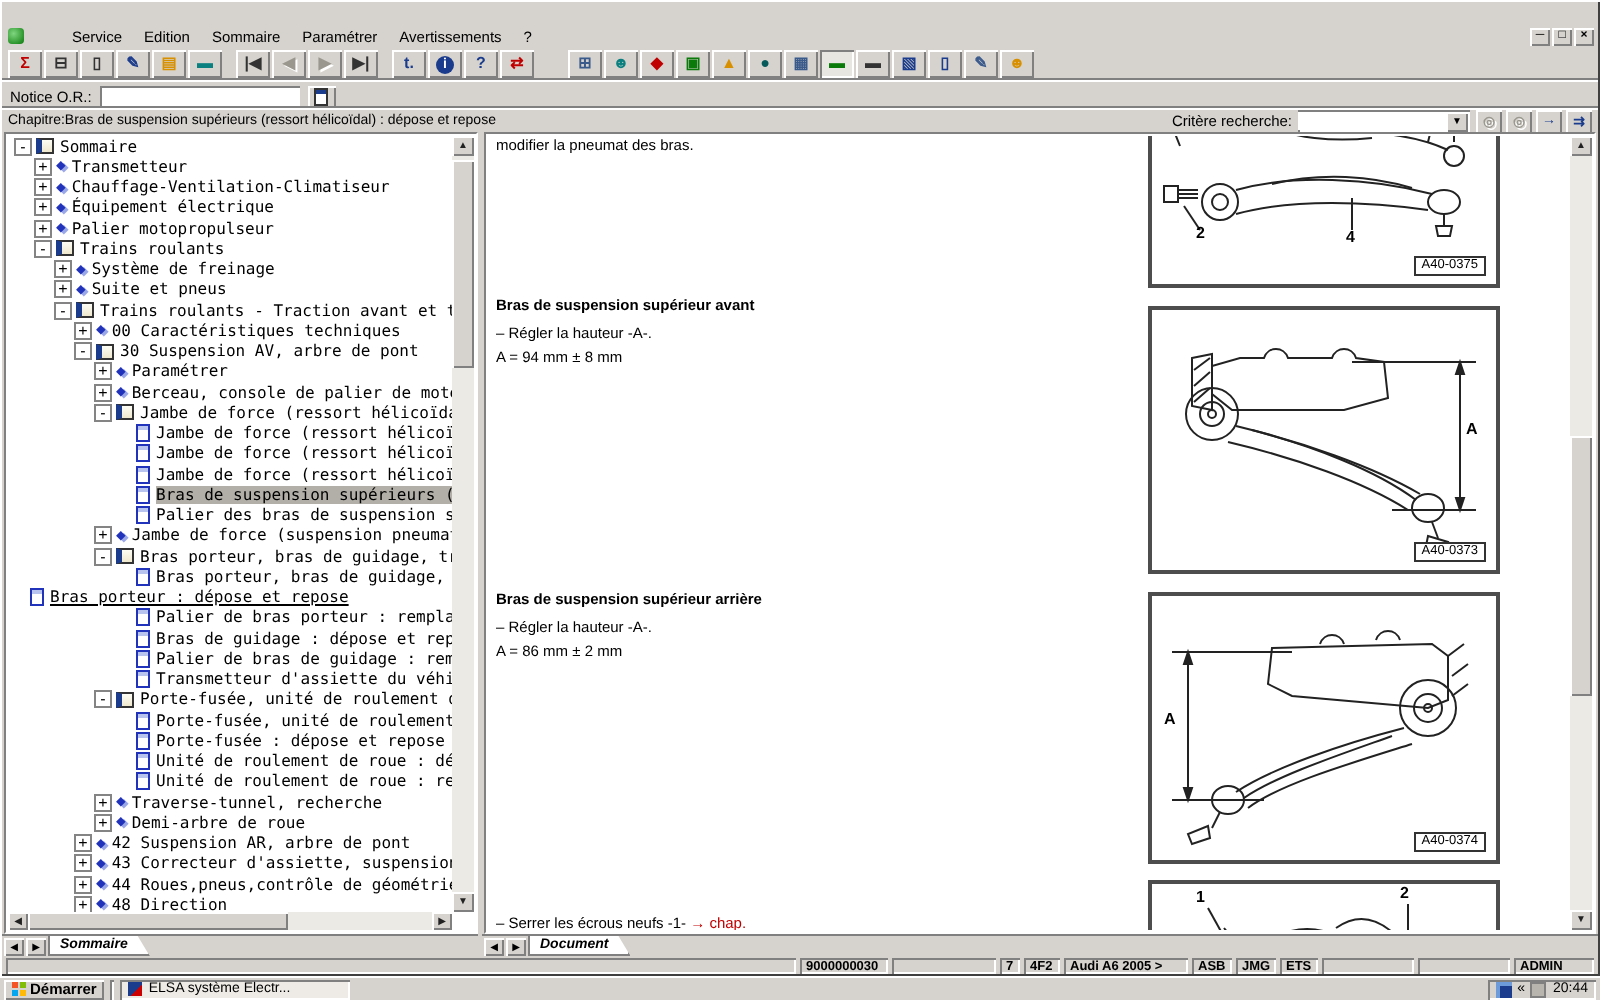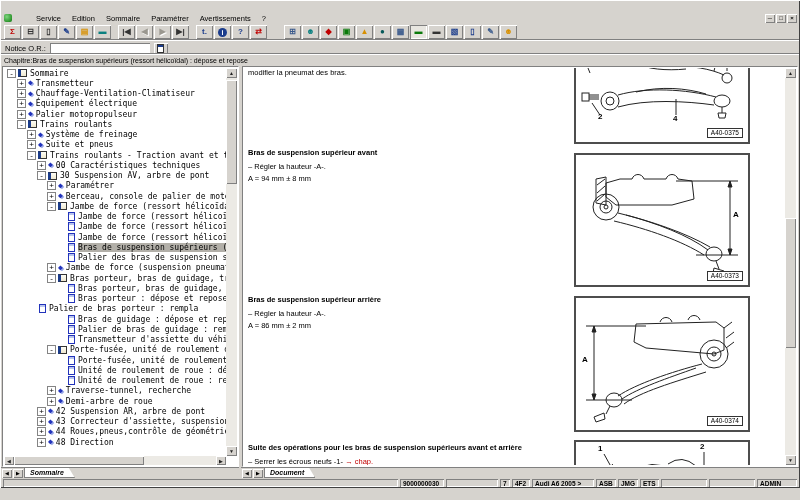--- a/index.html
+++ b/index.html
@@ -239,20 +239,41 @@
       <input class="txt-input" value="" style="">
       <span class="mini-btn">
           <span class="icon-page-sm"></span>
         </span>
     </div>
 
     <div class="groove" style="top:53px;"></div>
 
     <div class="row-crumb">
       <span class="crumb">Chapitre:Bras de suspension supérieurs (ressort hélicoïdal) : dépose et repose</span>
+      <span class="search-wrap">
+        <span class="lbl">Critère recherche:</span>
+        <span class="combo">
+          <input value="" style="">
+          <span class="combo-btn">▼</span>
+        </span>
+        <span id="search-btns" style="display:flex;gap:2px;">
+            <span class="sch-btn">
+              <span class="c-dis">◎</span>
+            </span>
+            <span class="sch-btn">
+              <span class="c-dis">◎</span>
+            </span>
+            <span class="sch-btn">
+              <span class="c-blue">→</span>
+            </span>
+            <span class="sch-btn">
+              <span class="c-blue">⇉</span>
+            </span>
+          </span>
+      </span>
     </div>
 
     <div class="main">
 
       <div class="tree-pane">
         <div class="tree-scroll" id="tree-rows">
             <div class="tree-row" style="padding-left: 3px;"><span class="exp">-</span><span class="i-book"></span><span class="tree-label">Sommaire</span></div>
             <div class="tree-row" style="padding-left: 13px;"><span class="exp">+</span><span class="i-diam">◆</span><span class="tree-label">Transmetteur</span></div>
             <div class="tree-row" style="padding-left: 13px;"><span class="exp">+</span><span class="i-diam">◆</span><span class="tree-label">Chauffage-Ventilation-Climatiseur</span></div>
             <div class="tree-row" style="padding-left: 13px;"><span class="exp">+</span><span class="i-diam">◆</span><span class="tree-label">Équipement électrique</span></div>
@@ -267,27 +288,28 @@
             <div class="tree-row" style="padding-left: 43px;"><span class="exp">+</span><span class="i-diam">◆</span><span class="tree-label">Berceau, console de palier de mote</span></div>
             <div class="tree-row" style="padding-left: 43px;"><span class="exp">-</span><span class="i-book"></span><span class="tree-label">Jambe de force (ressort hélicoïdal</span></div>
             <div class="tree-row" style="padding-left: 53px;"><span class="exp-sp"></span><span class="i-doc"></span><span class="tree-label">Jambe de force (ressort hélicoïd</span></div>
             <div class="tree-row" style="padding-left: 53px;"><span class="exp-sp"></span><span class="i-doc"></span><span class="tree-label">Jambe de force (ressort hélicoïd</span></div>
             <div class="tree-row" style="padding-left: 53px;"><span class="exp-sp"></span><span class="i-doc"></span><span class="tree-label">Jambe de force (ressort hélicoïd</span></div>
             <div class="tree-row" style="padding-left: 53px;"><span class="exp-sp"></span><span class="i-doc"></span><span class="tree-label sel">Bras de suspension supérieurs (r</span></div>
             <div class="tree-row" style="padding-left: 53px;"><span class="exp-sp"></span><span class="i-doc"></span><span class="tree-label">Palier des bras de suspension su</span></div>
             <div class="tree-row" style="padding-left: 43px;"><span class="exp">+</span><span class="i-diam">◆</span><span class="tree-label">Jambe de force (suspension pneumat</span></div>
             <div class="tree-row" style="padding-left: 43px;"><span class="exp">-</span><span class="i-book"></span><span class="tree-label">Bras porteur, bras de guidage, tra</span></div>
             <div class="tree-row" style="padding-left: 53px;"><span class="exp-sp"></span><span class="i-doc"></span><span class="tree-label">Bras porteur, bras de guidage, t</span></div>
-            <div class="tree-row" style="padding-left: 53px;"><span class="exp-sp"></span><span class="i-doc"></span><span class="tree-label">Bras porteur : dépose et repose</span></div>
-            <div class="tree-row" style="padding-left: 24px;"><span class="exp-sp"></span><span class="i-doc"></span><span class="tree-label">Palier de bras porteur : rempla</span></div>
+            <div class="tree-row" style=" text-decoration: underline;"><span class="exp-sp"></span><span class="i-doc"></span><span class="tree-label">Bras porteur : dépose et repose</span></div>
+            <div class="tree-row" style="padding-left: 53px;"><span class="exp-sp"></span><span class="i-doc"></span><span class="tree-label">Palier de bras porteur : rempla</span></div>
             <div class="tree-row" style="padding-left: 53px;"><span class="exp-sp"></span><span class="i-doc"></span><span class="tree-label">Bras de guidage : dépose et repo</span></div>
             <div class="tree-row" style="padding-left: 53px;"><span class="exp-sp"></span><span class="i-doc"></span><span class="tree-label">Palier de bras de guidage : remp</span></div>
             <div class="tree-row" style="padding-left: 53px;"><span class="exp-sp"></span><span class="i-doc"></span><span class="tree-label">Transmetteur d'assiette du véhic</span></div>
             <div class="tree-row" style="padding-left: 43px;"><span class="exp">-</span><span class="i-book"></span><span class="tree-label">Porte-fusée, unité de roulement de</span></div>
             <div class="tree-row" style="padding-left: 53px;"><span class="exp-sp"></span><span class="i-doc"></span><span class="tree-label">Porte-fusée, unité de roulement</span></div>
+            <div class="tree-row" style="padding-left: 53px;"><span class="exp-sp"></span><span class="i-doc"></span><span class="tree-label">Porte-fusée : dépose et repose</span></div>
             <div class="tree-row" style="padding-left: 53px;"><span class="exp-sp"></span><span class="i-doc"></span><span class="tree-label">Unité de roulement de roue : dép</span></div>
             <div class="tree-row" style="padding-left: 53px;"><span class="exp-sp"></span><span class="i-doc"></span><span class="tree-label">Unité de roulement de roue : rem</span></div>
             <div class="tree-row" style="padding-left: 43px;"><span class="exp">+</span><span class="i-diam">◆</span><span class="tree-label">Traverse-tunnel, recherche</span></div>
             <div class="tree-row" style="padding-left: 43px;"><span class="exp">+</span><span class="i-diam">◆</span><span class="tree-label">Demi-arbre de roue</span></div>
             <div class="tree-row" style="padding-left: 33px;"><span class="exp">+</span><span class="i-diam">◆</span><span class="tree-label">42 Suspension AR, arbre de pont</span></div>
             <div class="tree-row" style="padding-left: 33px;"><span class="exp">+</span><span class="i-diam">◆</span><span class="tree-label">43 Correcteur d'assiette, suspension</span></div>
             <div class="tree-row" style="padding-left: 33px;"><span class="exp">+</span><span class="i-diam">◆</span><span class="tree-label">44 Roues,pneus,contrôle de géométrie</span></div>
             <div class="tree-row" style="padding-left: 33px;"><span class="exp">+</span><span class="i-diam">◆</span><span class="tree-label">48 Direction</span></div>
           </div>
         <div class="vscroll">
@@ -378,21 +400,20 @@
                 <path d="M130,74 C98,84 64,94 48,106"></path>
                 <path d="M120,70 C92,80 62,90 46,101"></path>
               <ellipse cx="38" cy="102" rx="8" ry="7"></ellipse>
                 <path d="M34,108 l-4,8"></path>
                 <path d="M28,115 l-10,4 2,5 9,-3 z"></path>
             </svg>
             <span class="figlabel" style="left:6px;top:58px;">A</span>
             <span class="idbox">A40-0374</span>
           </div>
 
-          <span class="doc-h" style="left:4px;top:375px;">Suite des opérations pour les bras de suspension supérieurs avant et arrière</span>
           <span class="doc-t" style="left:4px;top:389px;"><span>–  Serrer les écrous neufs -1- </span><span class="red">→ chap.</span></span>
 
           <div class="figure" style="left:330px;top:372px;height:110px;">
             <svg width="172" height="106" viewBox="0 0 172 106" fill="none" stroke="#222" stroke-width="1">
               <path d="M28,12 L38,30"></path>
                 <path d="M32,26 l10,8 M36,22 l8,10"></path>
                 <circle cx="46" cy="38" r="4"></circle>
               <path d="M128,10 L128,24"></path>
                 <circle cx="128" cy="30" r="6"></circle>
                 <path d="M118,34 q10,8 20,4"></path>
@@ -431,13 +452,35 @@
         <span class="scell" style="width: 62px;">Audi A6 2005 &gt;</span>
         <span class="scell" style="width: 20px;">ASB</span>
         <span class="scell" style="width: 20px;">JMG</span>
         <span class="scell" style="width: 19px;">ETS</span>
         <span class="scell" style="width: 46px;"></span>
         <span class="scell" style="width: 46px;"></span>
         <span class="scell" style="width: 40px;">ADMIN</span>
       </div>
   </div>
 
+  <div class="taskbar">
+    <span class="startbtn">
+      <span class="flag">
+          <i style="background:#f35325"></i>
+          <i style="background:#81bc06"></i>
+          <i style="background:#05a6f0"></i>
+          <i style="background:#ffba08"></i>
+        </span>
+      <span>Démarrer</span>
+    </span>
+    <span style="width:2px;height:10px;" class="sunken"></span>
+    <span class="taskbtn">
+      <span class="task-ico"></span>
+      <span>ELSA système Electr...</span>
+    </span>
+    <span class="tray">
+      <span class="tray-blue"></span>
+      <span>«</span>
+      <span class="tray-gray"></span>
+      <span>20:44</span>
+    </span>
+  </div>
 </div>
 
 </body></html>

